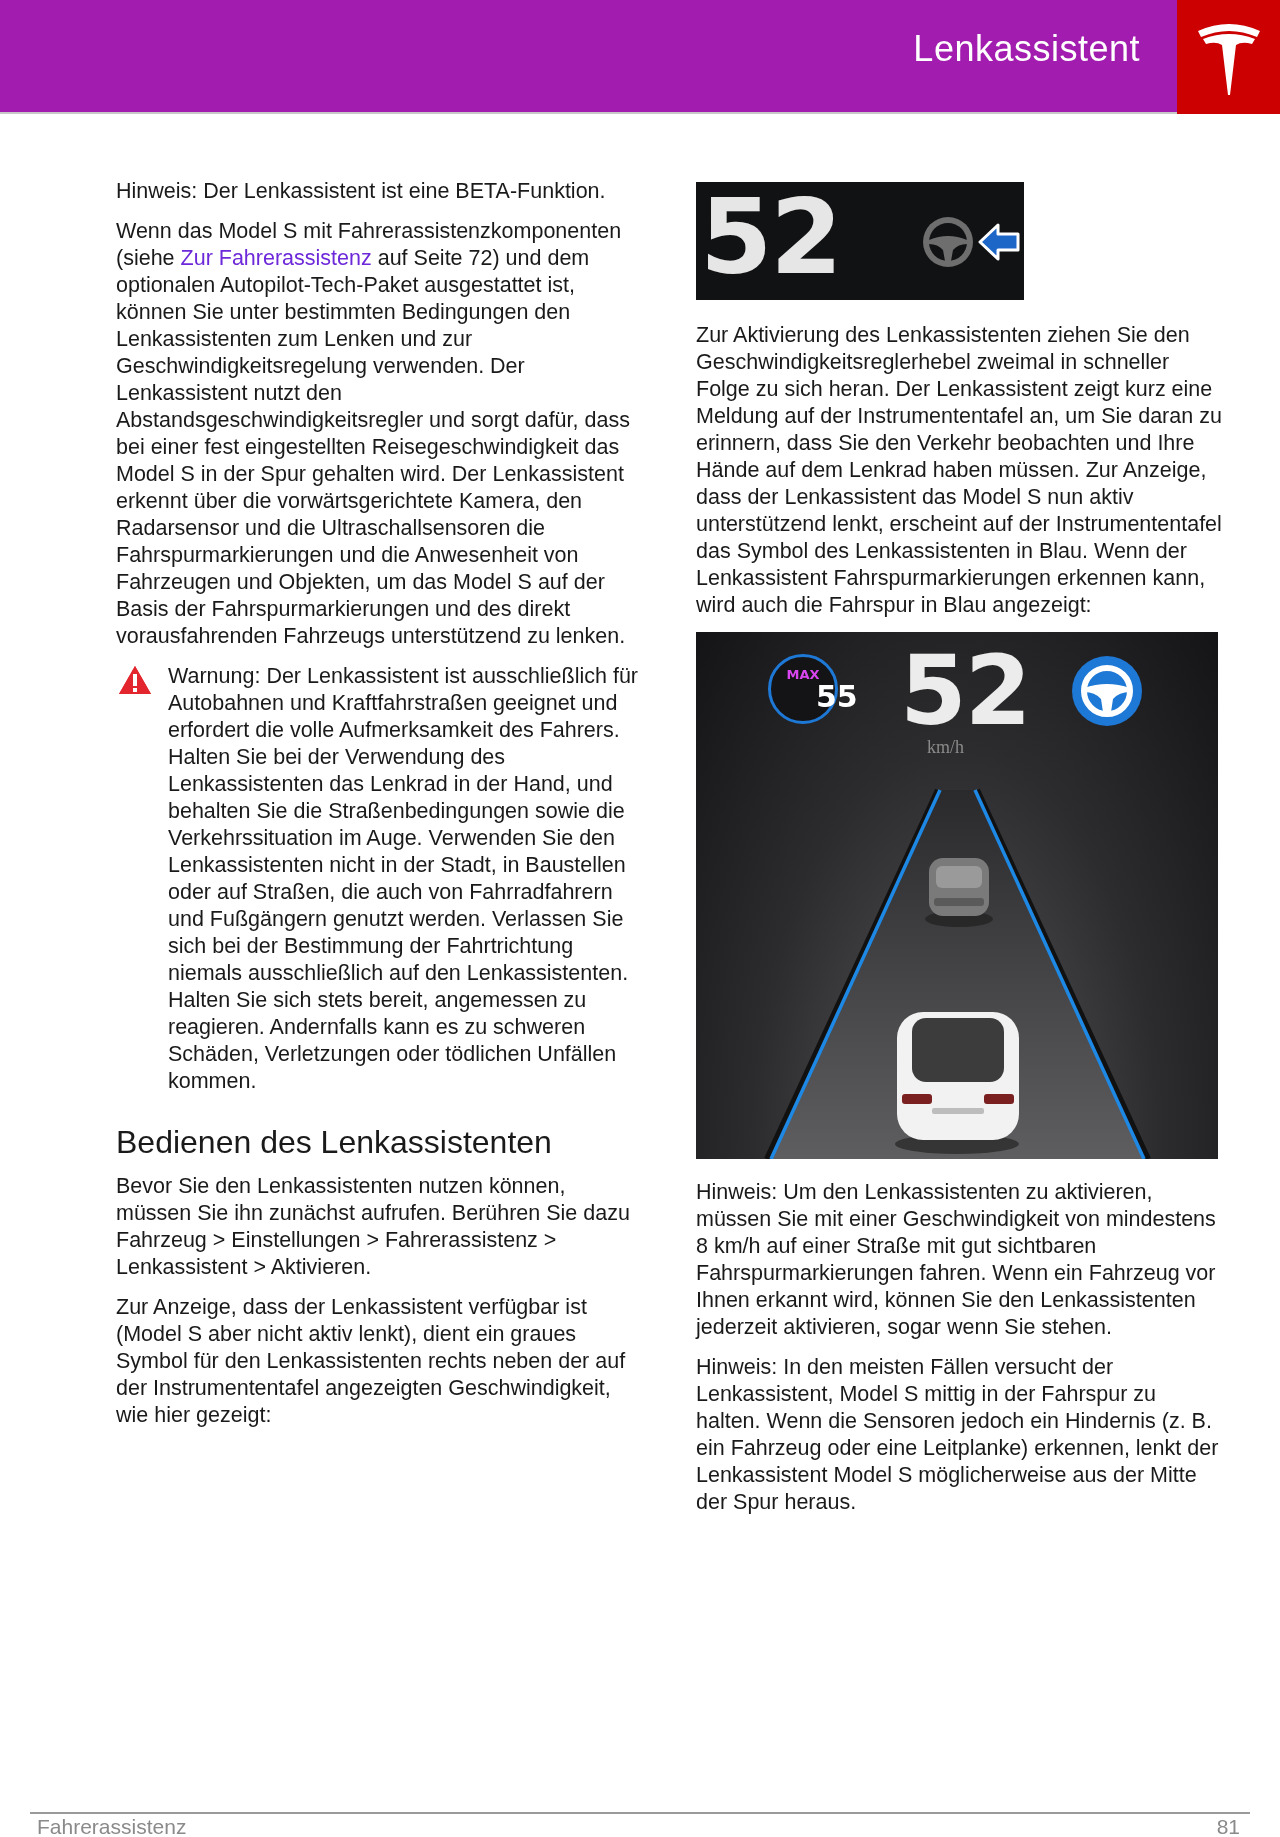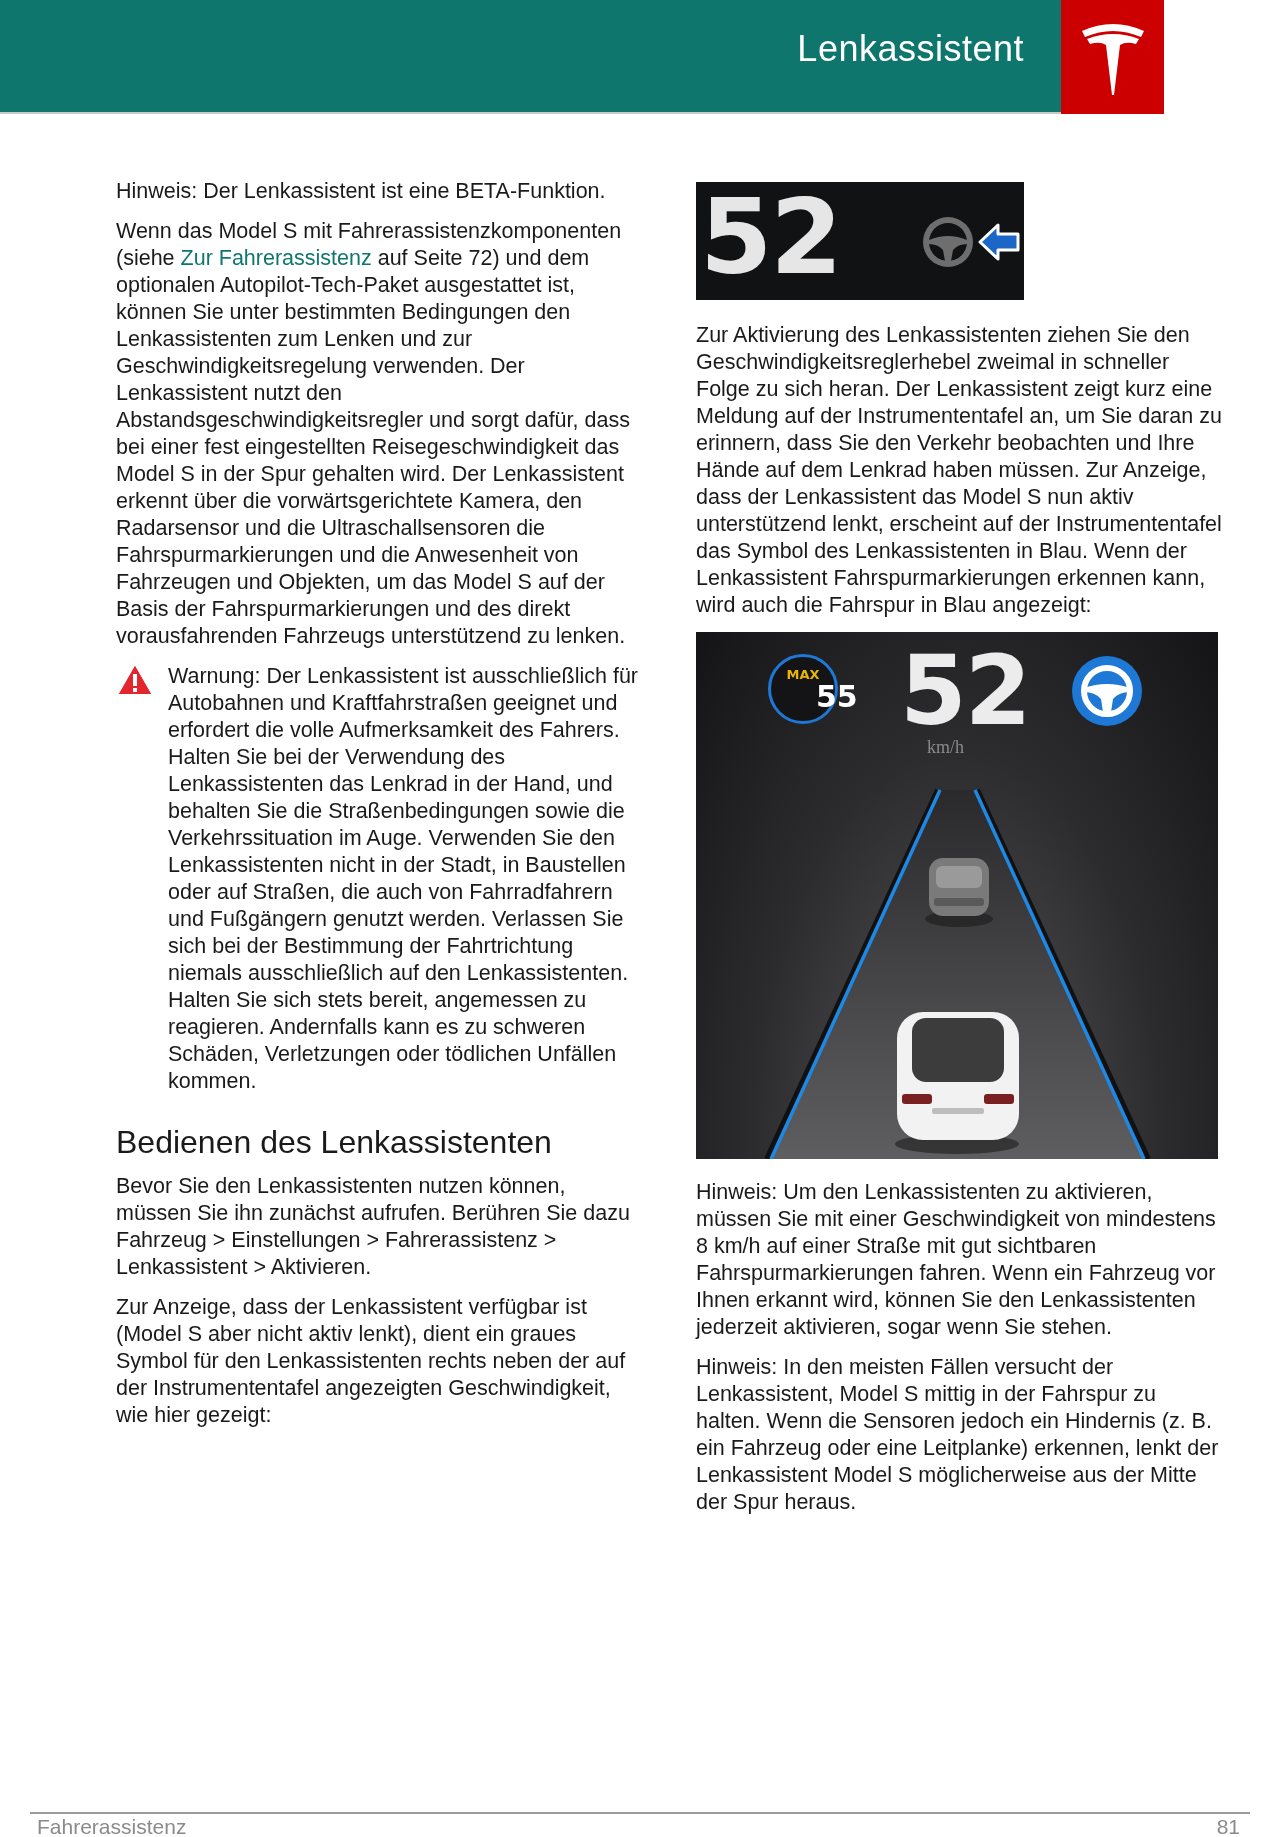--- a/index.html
+++ b/index.html
@@ -1,43 +1,43 @@
 <!DOCTYPE html>
 <html><head>
 <meta charset="utf-8">
 <style>
   * { box-sizing: border-box; margin: 0; padding: 0; }
   html, body { width: 1280px; height: 1837px; background: #ffffff; overflow: hidden; }
   body { position: relative; font-family: "Liberation Sans", "DejaVu Sans", sans-serif; color: #1a1a1a; }
 
-  .header { position: absolute; left: 0; top: 0; width: 1164px; height: 114px; background: #0f766e; border-bottom: 2px solid #c8c8c8; }
+  .header { position: absolute; left: 0; top: 0; width: 1280px; height: 114px; background: #a21caf; border-bottom: 2px solid #c8c8c8; }
   .header-title { position: absolute; right: 140px; top: 28px; font-size: 36px; color: #ffffff; font-weight: 300; letter-spacing: 0.5px; }
   .logo-box { position: absolute; right: 0; top: 0; width: 103px; height: 114px; background: #cc0000; display: flex; align-items: center; justify-content: center; }
 
   .col { position: absolute; top: 178px; font-size: 21.5px; line-height: 27px; color: #1a1a1a; }
   .col-left { left: 116px; width: 530px; }
   .col-right { left: 696px; width: 530px; }
   .col p { margin-bottom: 13px; }
-  .link { color: #0f766e; cursor: pointer; }
+  .link { color: #6d28d9; cursor: pointer; }
 
   .warning { position: relative; padding-left: 52px; margin-bottom: 13px; }
   .warning .warn-icon { position: absolute; left: 2px; top: 2px; width: 34px; height: 30px; }
 
   .section-heading { font-size: 32px; line-height: 34px; margin-top: 30px; margin-bottom: 14px; font-weight: 400; color: #1a1a1a; }
 
   .img-small { position: relative; width: 328px; height: 118px; background: #111214; margin-top: 4px; margin-bottom: 22px; overflow: hidden; }
   .img-small .speed { position: absolute; left: 4px; top: -10px; font-size: 104px; line-height: 130px; font-weight: 700; color: #e6e6e6; letter-spacing: -2px; font-family: "DejaVu Sans", sans-serif; }
   .img-small .wheel { position: absolute; left: 224px; top: 32px; width: 56px; height: 56px; }
   .img-small .arrow { position: absolute; left: 282px; top: 40px; width: 42px; height: 40px; }
 
   .img-big { position: relative; width: 522px; height: 527px; margin-top: 10px; margin-bottom: 20px; overflow: hidden;
     background: radial-gradient(ellipse at 50% 100%, #5a5a5c 0%, #2c2c2e 55%, #141416 100%); }
   .img-big svg.road { position: absolute; left: 0; top: 0; }
   .img-big .max-badge { position: absolute; left: 72px; top: 22px; width: 70px; height: 70px; border-radius: 50%; border: 3px solid #1e78d6; background: #141416; color: #ffffff; text-align: center; }
-  .img-big .max-label { display: block; font-size: 13px; line-height: 13px; margin-top: 11px; font-weight: 700; color: #eab308; font-family: "DejaVu Sans", sans-serif; }
+  .img-big .max-label { display: block; font-size: 13px; line-height: 13px; margin-top: 11px; font-weight: 700; color: #d946ef; font-family: "DejaVu Sans", sans-serif; }
   .img-big .max-value { display: block; font-size: 30px; line-height: 32px; font-weight: 700; color: #ffffff; font-family: "DejaVu Sans", sans-serif; padding-left: 45px; }
   .img-big .big-speed { position: absolute; left: 204px; top: 4px; font-size: 96px; line-height: 110px; font-weight: 700; color: #ececec; font-family: "DejaVu Sans", sans-serif; letter-spacing: -2px; }
   .img-big .unit { position: absolute; left: 231px; top: 102px; font-size: 18px; color: #8a8a8a; font-family: Liberation Serif, serif; }
   .img-big .active-wheel { position: absolute; left: 376px; top: 24px; width: 70px; height: 70px; }
 
   .footer-line { position: absolute; left: 30px; right: 30px; top: 1812px; height: 2px; background: #9a9a9a; }
   .footer-left { position: absolute; left: 37px; top: 1815px; font-size: 21px; color: #8a8a8a; }
   .footer-right { position: absolute; right: 40px; top: 1815px; font-size: 21px; color: #8a8a8a; }
 </style>
 </head>

